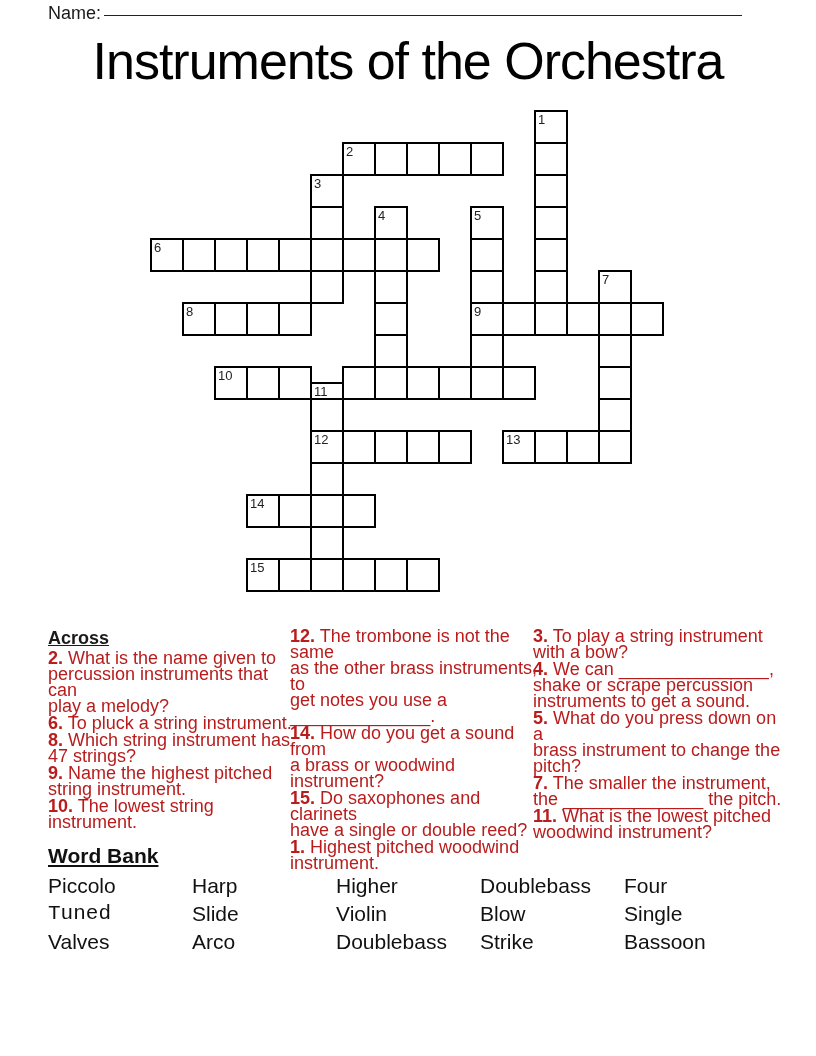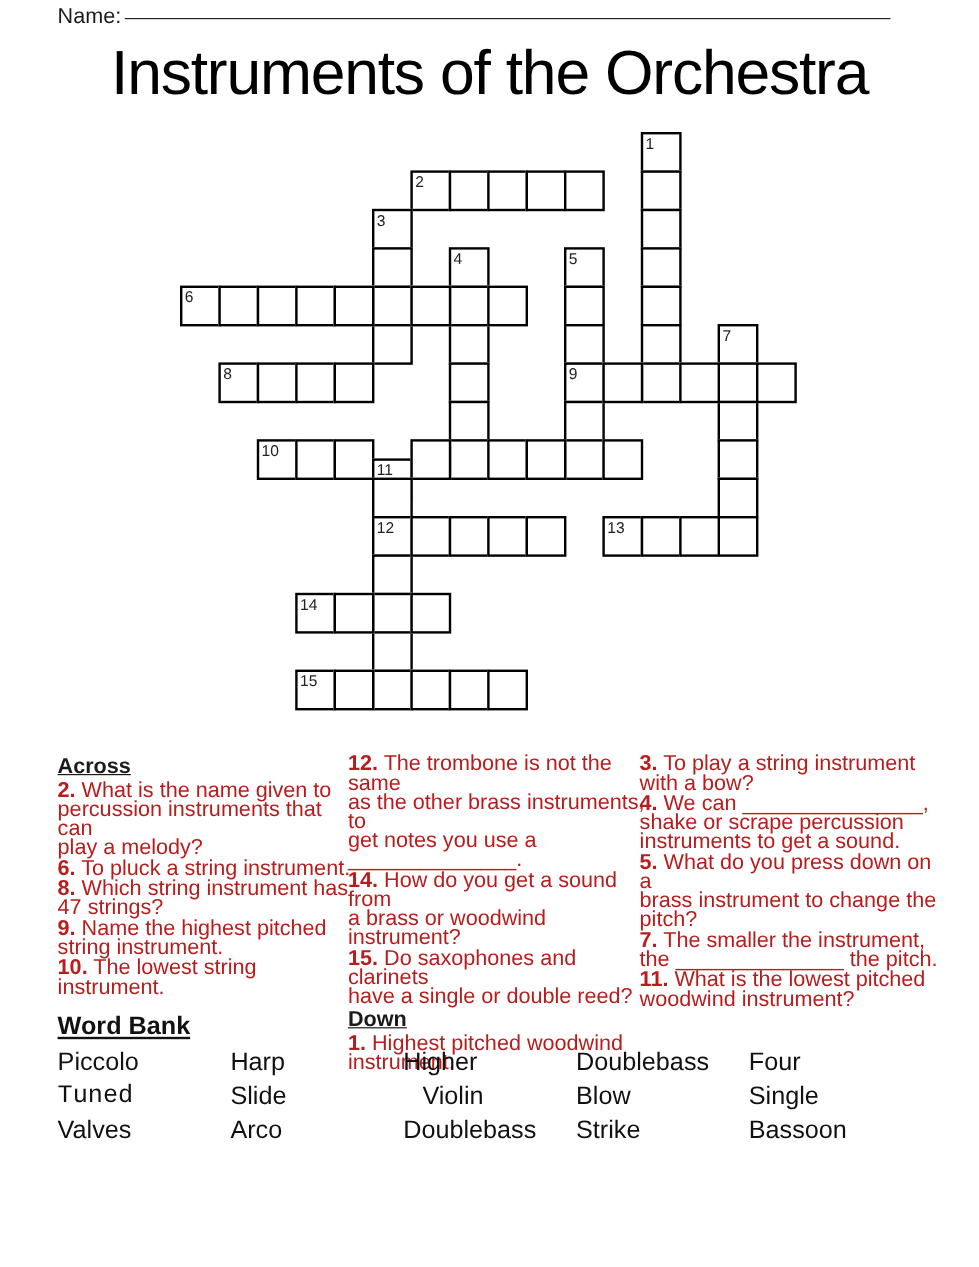--- a/index.html
+++ b/index.html
@@ -177,21 +177,20 @@
     </div>
   <div class="clue-col c2">
       <div class="clue"><b>12.</b><span class="ctext"> The trombone is not the same
 as the other brass instruments, to
 get notes you use a
 ______________.</span></div>
       <div class="clue"><b>14.</b><span class="ctext"> How do you get a sound from
 a brass or woodwind instrument?</span></div>
       <div class="clue"><b>15.</b><span class="ctext"> Do saxophones and clarinets
 have a single or double reed?</span></div>
-      <div class="clue-heading">Down</div>
       <div class="clue"><b>1.</b><span class="ctext"> Highest pitched woodwind
 instrument.</span></div>
     </div>
   <div class="clue-col c3">
       <div class="clue"><b>3.</b><span class="ctext"> To play a string instrument
 with a bow?</span></div>
       <div class="clue"><b>4.</b><span class="ctext"> We can _______________,
 shake or scrape percussion
 instruments to get a sound.</span></div>
       <div class="clue"><b>5.</b><span class="ctext"> What do you press down on a
@@ -205,21 +204,21 @@
 
   <div class="bank-heading">Word Bank</div>
   <div class="bank">
       <span class="bank-word" style="left: 0px; top: 0px;">Piccolo</span>
       <span class="bank-word" style="left: 0px; top: 28px; font-family: Liberation Mono, monospace;">Tuned</span>
       <span class="bank-word" style="left: 0px; top: 56px;">Valves</span>
       <span class="bank-word" style="left: 144px; top: 0px;">Harp</span>
       <span class="bank-word" style="left: 144px; top: 28px;">Slide</span>
       <span class="bank-word" style="left: 144px; top: 56px;">Arco</span>
       <span class="bank-word" style="left: 288px; top: 0px;">Higher</span>
-      <span class="bank-word" style="left: 304px; top: 28px;">Violin</span>
+      <span class="bank-word" style="left: 288px; top: 28px;">Violin</span>
       <span class="bank-word" style="left: 288px; top: 56px;">Doublebass</span>
       <span class="bank-word" style="left: 432px; top: 0px;">Doublebass</span>
       <span class="bank-word" style="left: 432px; top: 28px;">Blow</span>
       <span class="bank-word" style="left: 432px; top: 56px;">Strike</span>
       <span class="bank-word" style="left: 576px; top: 0px;">Four</span>
       <span class="bank-word" style="left: 576px; top: 28px;">Single</span>
       <span class="bank-word" style="left: 576px; top: 56px;">Bassoon</span>
     </div>
 </div>
 

